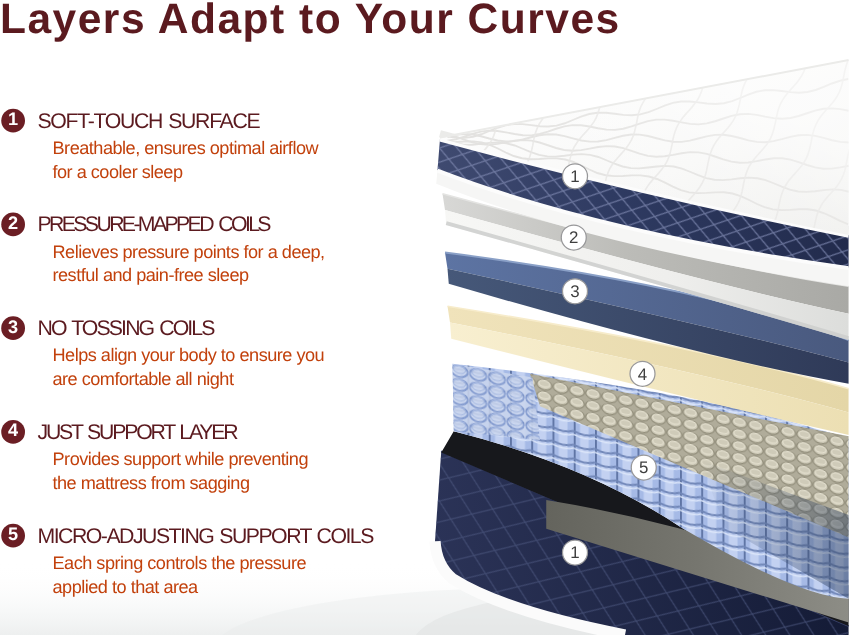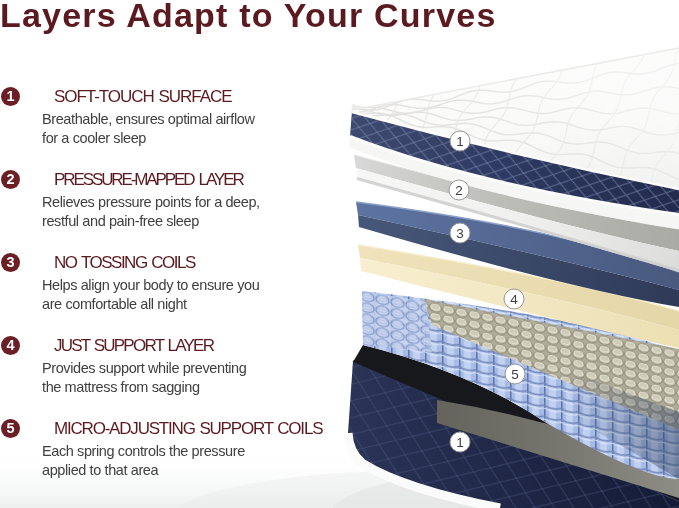--- a/index.html
+++ b/index.html
@@ -5,23 +5,23 @@
   html,body{margin:0;padding:0;}
   body{width:679px;height:508px;overflow:hidden;background:#ffffff;
        font-family:"Liberation Sans", sans-serif;position:relative;}
   .stage{position:absolute;left:0;top:0;width:679px;height:508px;}
   h1.title{position:absolute;left:0px;top:-2px;margin:0;line-height:1;
     font-size:34px;font-weight:bold;color:#5b1a1f;letter-spacing:1.2px;}
   .item{position:absolute;left:0;width:335px;}
   .num{position:absolute;left:1px;top:-3.5px;width:19px;height:19px;border-radius:50%;
     background:#6b1e24;color:#fff;font-size:14.5px;font-weight:bold;
     text-align:center;line-height:19px;}
-  .hd{position:absolute;left:54px;top:-2.5px;font-size:17px;color:#5b1a1f;
+  .hd{position:absolute;left:30px;top:-2.5px;font-size:17px;color:#5b1a1f;
     line-height:1;white-space:nowrap;}
-  .bd{position:absolute;left:42px;top:20px;font-size:14.5px;color:#404040;
+  .bd{position:absolute;left:42px;top:20px;font-size:14.5px;color:#c2410c;
     line-height:19.4px;letter-spacing:-0.4px;}
 </style>
 </head>
 <body>
 <div class="stage">
 <svg width="679" height="508" viewBox="0 0 679 508" style="position:absolute;left:0;top:0">
   <defs>
     <linearGradient id="bgfade" x1="0" y1="0" x2="0" y2="1">
       <stop offset="0" stop-color="#ffffff" stop-opacity="0"></stop>
       <stop offset="1" stop-color="#edefef"></stop>
@@ -190,21 +190,21 @@
 
 <h1 class="title">Layers Adapt to Your Curves</h1>
 
 <div class="item" style="top:90px">
   <div class="num">1</div>
   <div class="hd" style="letter-spacing:-1.05px;word-spacing:1.2px">SOFT-TOUCH SURFACE</div>
   <div class="bd">Breathable, ensures optimal airflow<br>for a cooler sleep</div>
 </div>
 <div class="item" style="top:173px">
   <div class="num">2</div>
-  <div class="hd" style="letter-spacing:-2.1px;word-spacing:2.5px">PRESSURE-MAPPED LAYER</div>
+  <div class="hd" style="letter-spacing:-2.1px;word-spacing:2.5px">PRESSURE-MAPPED COILS</div>
   <div class="bd">Relieves pressure points for a deep,<br>restful and pain-free sleep</div>
 </div>
 <div class="item" style="top:256px">
   <div class="num">3</div>
   <div class="hd" style="letter-spacing:-1.5px;word-spacing:1.5px">NO TOSSING COILS</div>
   <div class="bd">Helps align your body to ensure you<br>are comfortable all night</div>
 </div>
 <div class="item" style="top:339px">
   <div class="num">4</div>
   <div class="hd" style="letter-spacing:-1.75px;word-spacing:1.5px">JUST SUPPORT LAYER</div>

